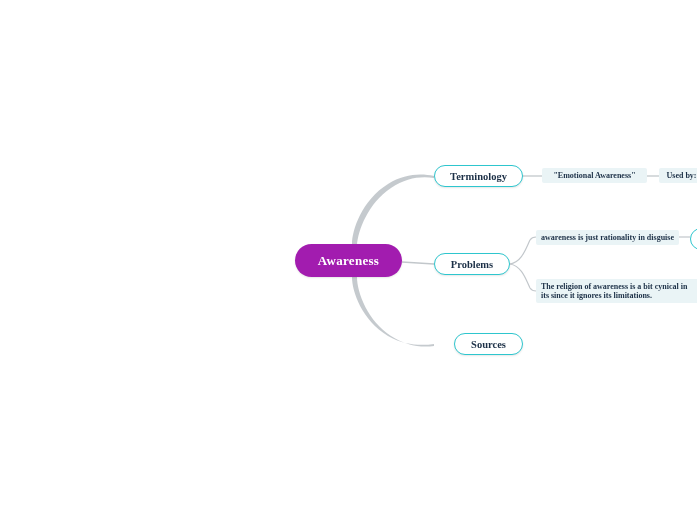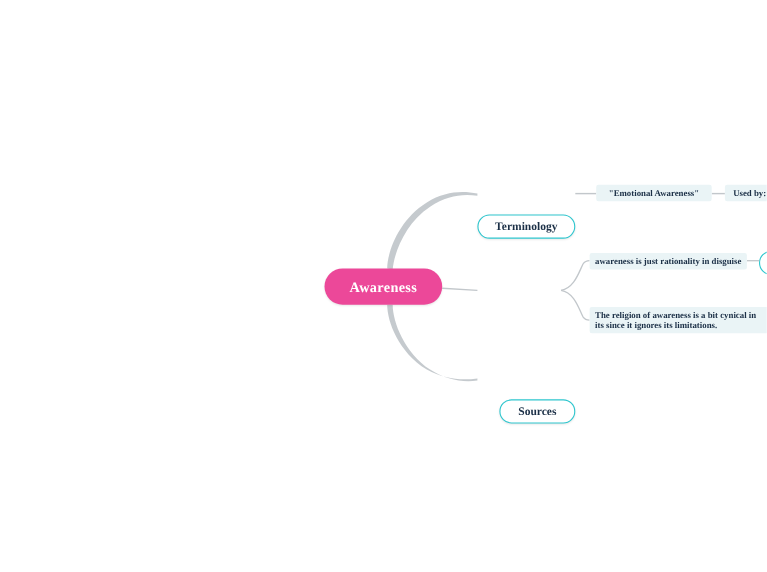--- a/index.html
+++ b/index.html
@@ -38,37 +38,36 @@
     text-align: center;
     white-space: nowrap;
   }
   
   .node-root {
     left: 295px;
     top: 244px;
     width: 107px;
     height: 33px;
     border-radius: 17px;
-    background: #ec4899;
+    background: #a21caf;
     color: #ffffff;
     font-size: 13px;
     font-weight: bold;
     letter-spacing: 0.3px;
     box-shadow: 0 1px 2px rgba(0,0,0,0.10);
   }
   
   .node-branch {
     background: #ffffff;
     border: 1.6px solid #2ec6ce;
     border-radius: 12px;
     color: #1c3047;
     font-size: 10.5px;
     font-weight: bold;
     box-shadow: 0 1px 2px rgba(0,0,0,0.10);
-    margin-top: 30px;
   }
   .node-terminology {
     left: 434px;
     top: 165px;
     width: 89px;
     height: 22px;
   }
   .node-problems {
     left: 434px;
     top: 253px;
@@ -157,20 +156,23 @@
   </svg>
 
   <div class="node node-root">
     <span>Awareness</span>
   </div>
 
   <div class="node node-branch node-terminology">
     <span>Terminology</span>
   </div>
 
+  <div class="node node-branch node-problems">
+    <span>Problems</span>
+  </div>
 
   <div class="node node-branch node-sources">
     <span>Sources</span>
   </div>
 
   <div class="node node-leaf node-emotional-awareness">
     <span>"Emotional Awareness"</span>
   </div>
 
   <div class="node node-leaf node-used-by">

